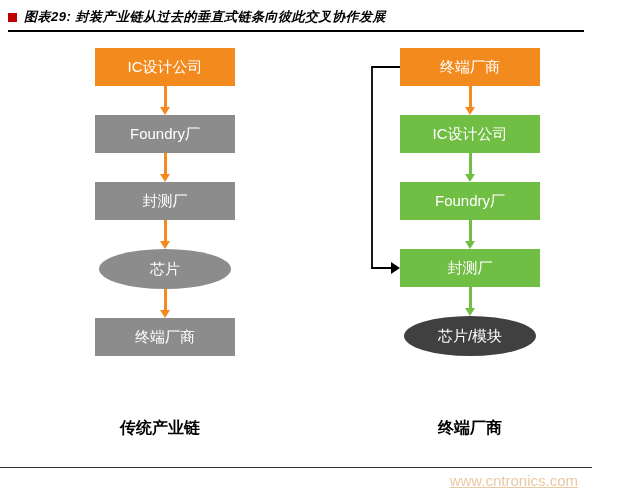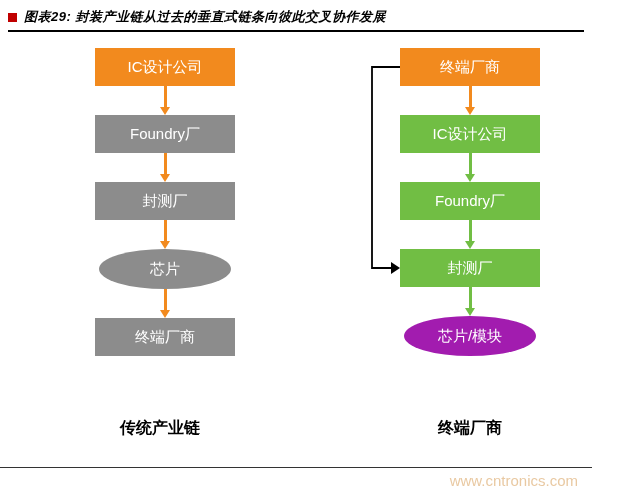--- a/index.html
+++ b/index.html
@@ -175,25 +175,25 @@
     <div class="node box" style="background-color: rgb(113, 190, 68);">Foundry厂</div>
     <div class="arrow">
       <div class="stem" style="background-color: rgb(113, 190, 68);"></div>
       <div class="head" style="border-top-color: rgb(113, 190, 68);"></div>
     </div>
     <div class="node box" style="background-color: rgb(113, 190, 68);">封测厂</div>
     <div class="arrow">
       <div class="stem" style="background-color: rgb(113, 190, 68);"></div>
       <div class="head" style="border-top-color: rgb(113, 190, 68);"></div>
     </div>
-    <div class="node ellipse" style="background-color: #a21caf;">芯片/模块</div>
+    <div class="node ellipse" style="background-color: #404040;">芯片/模块</div>
   </div>
   <div class="caption right">终端厂商</div>
 
   <svg class="feedback-svg" viewBox="0 0 48 225" xmlns="http://www.w3.org/2000/svg">
     <polyline points="42,12 14,12 14,213 33,213" fill="none" stroke="#000000" stroke-width="1.8"></polyline>
     <polygon points="33,207 33,219 42,213" fill="#000000"></polygon>
   </svg>
 
   <div class="rule-bottom"></div>
-  <div class="watermark" style="color: rgb(233, 201, 162);">www.cntronics.com</div>
+  <div class="watermark" style="color: rgb(233, 201, 162); text-decoration: underline;">www.cntronics.com</div>
 
 </div>
 
 </body></html>

